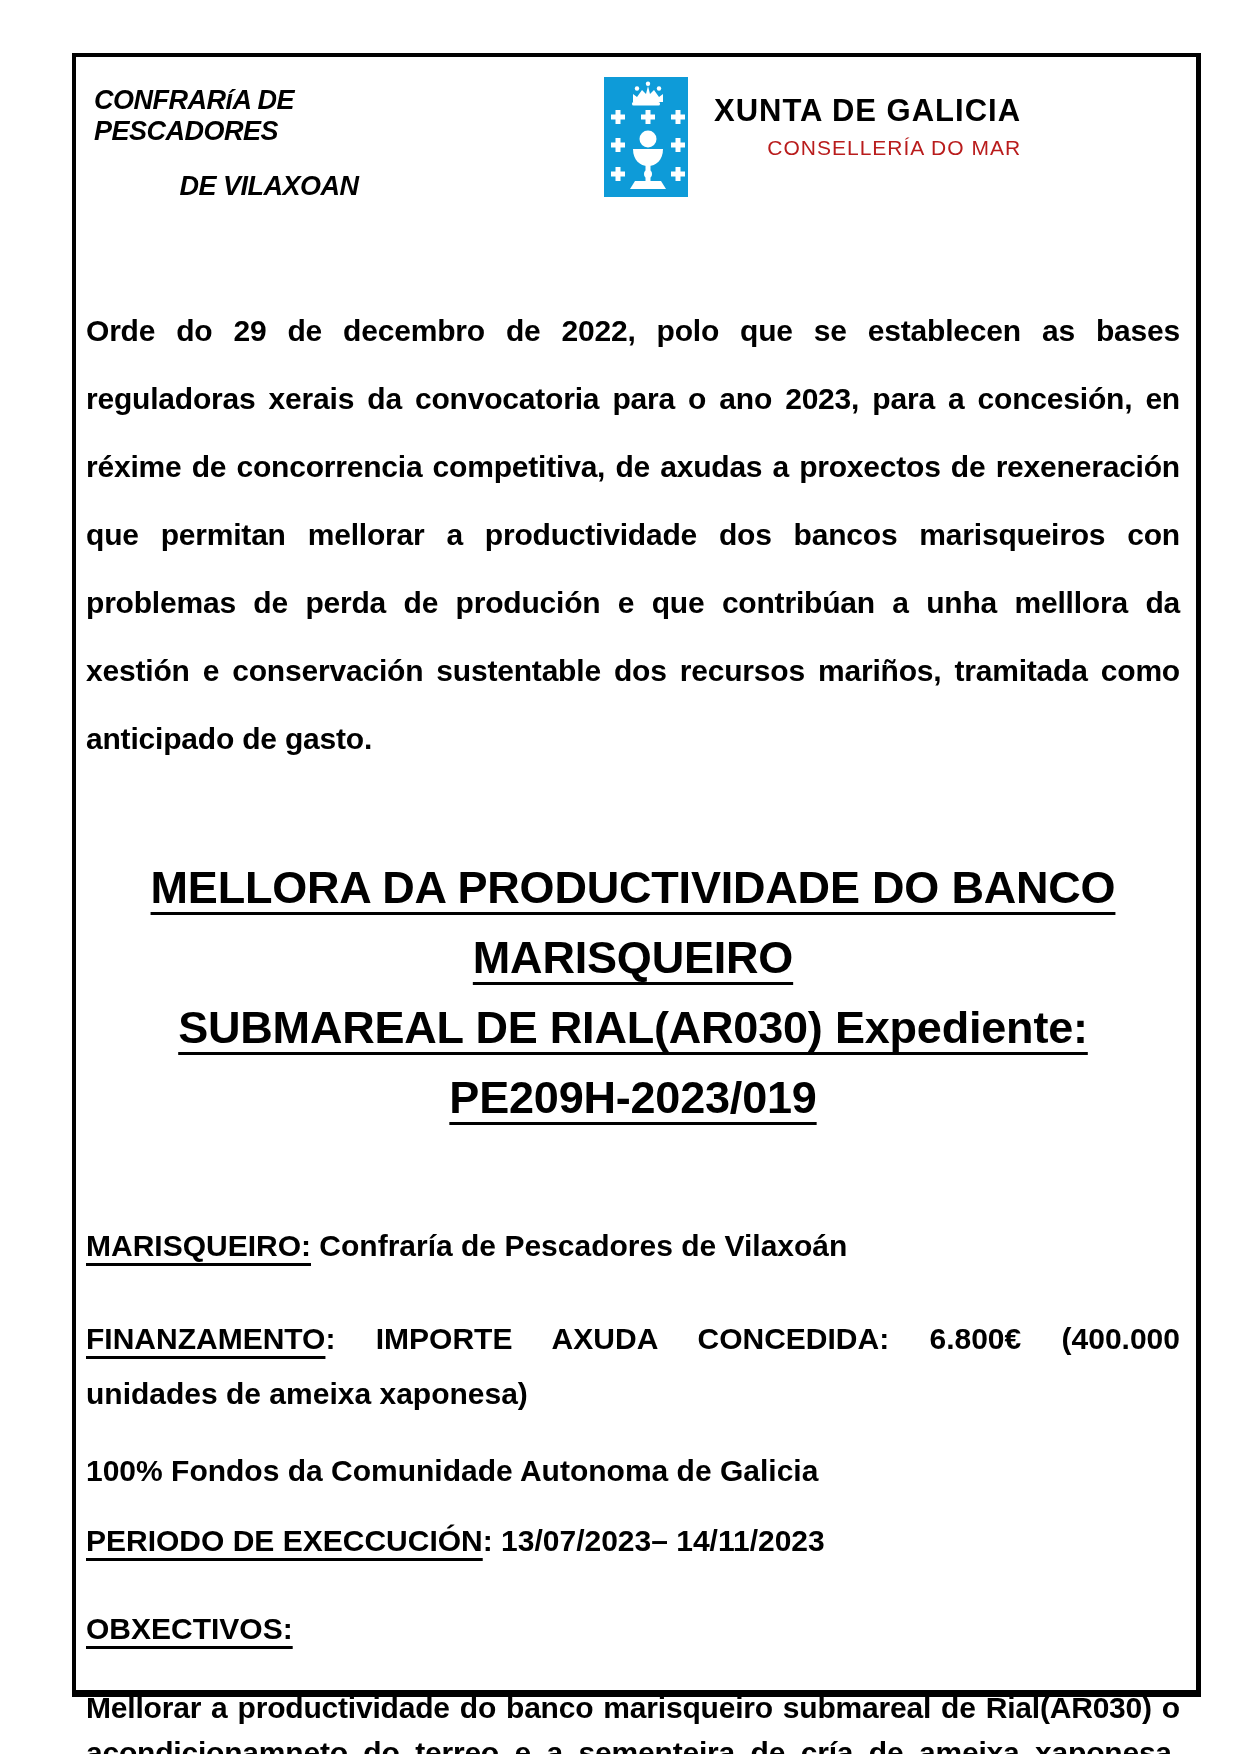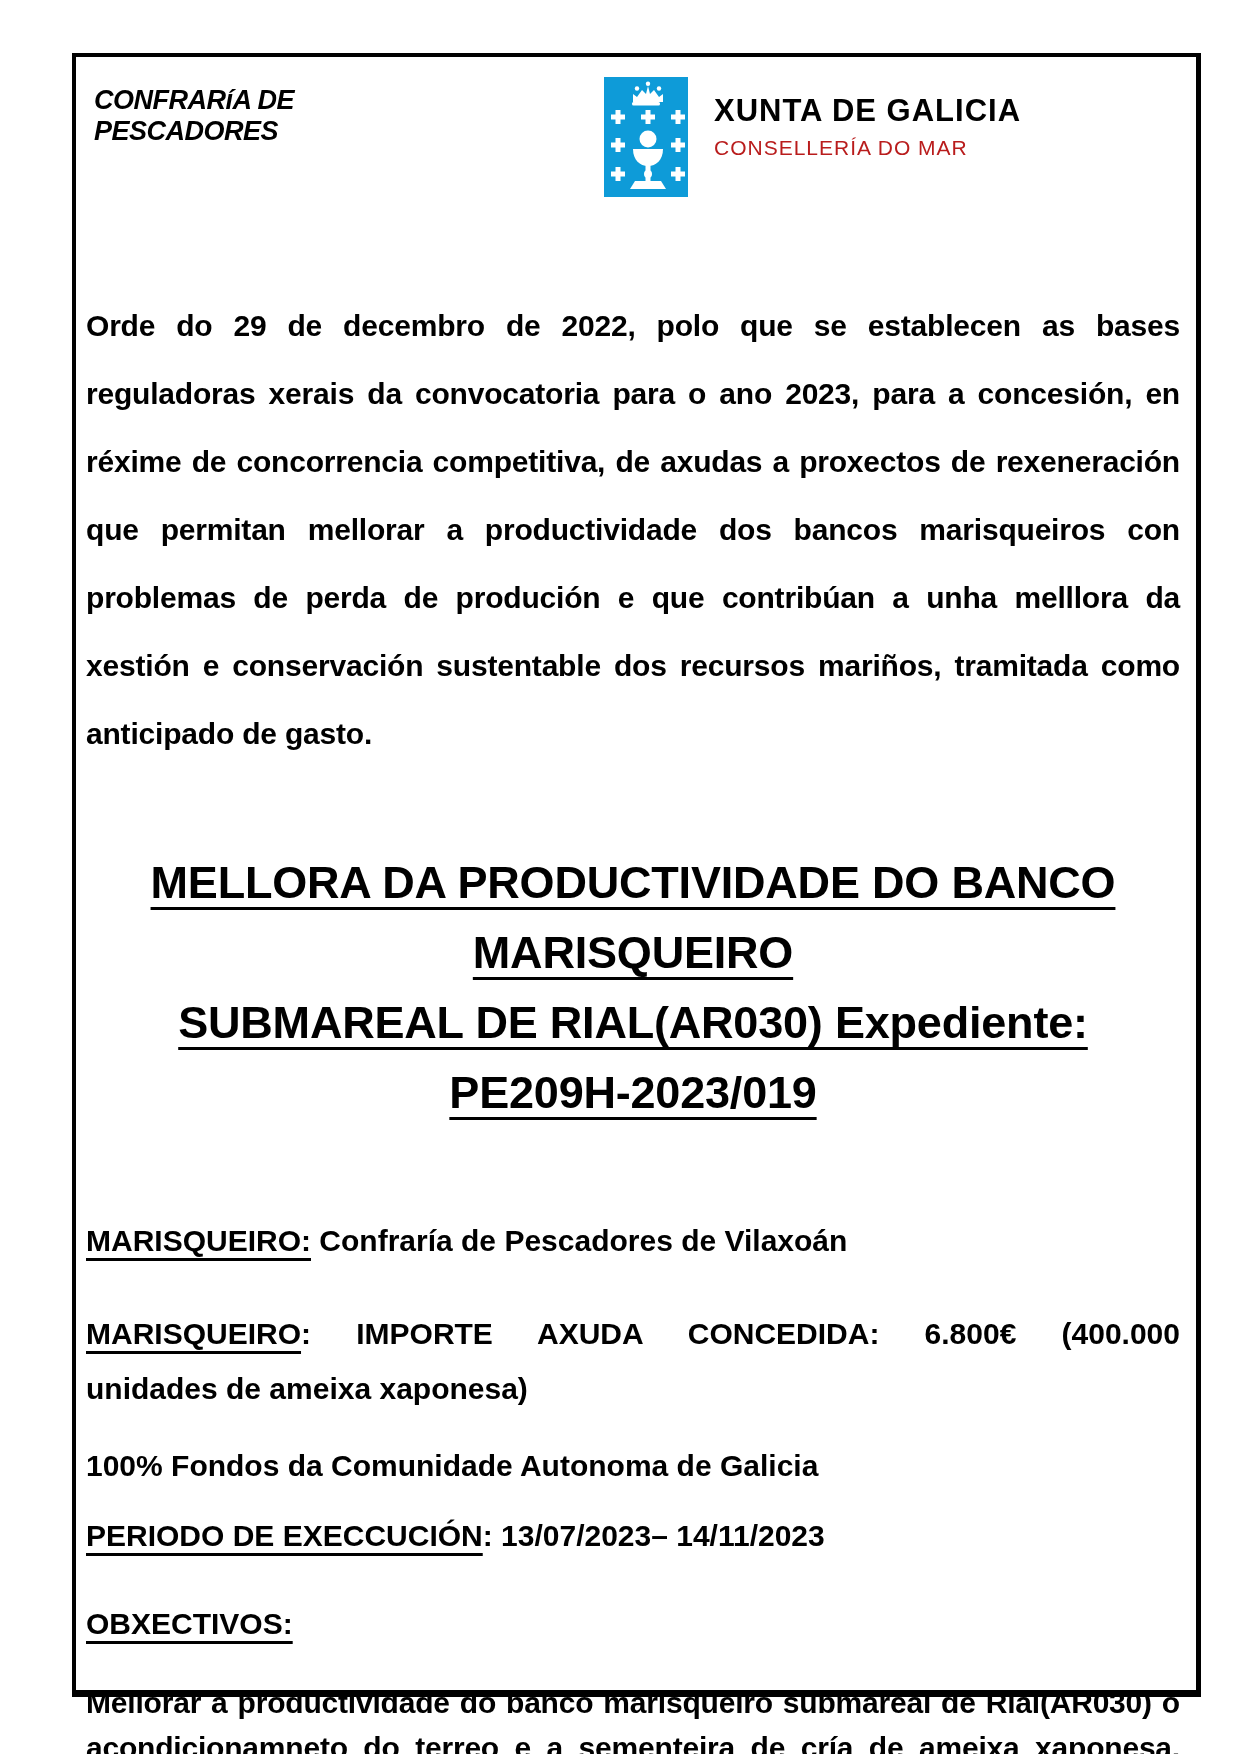--- a/index.html
+++ b/index.html
@@ -16,21 +16,21 @@
   }
   
   .header{display:flex;align-items:flex-start;}
   .org{
     width:350px;margin-left:8px;padding-top:8px;
     font-style:italic;font-weight:bold;font-size:27px;letter-spacing:-0.5px;
   }
   .org-l2{text-align:center;margin-top:24px;}
   .logo-wrap{display:flex;margin-left:160px;}
   .coa{width:84px;height:120px;display:block;flex:0 0 auto;}
-  .logo-text{padding-top:16px;margin-left:26px;}
+  .logo-text{padding-top:16px;margin-left:26px;text-align:right;}
   .logo-title{font-size:31px;font-weight:bold;letter-spacing:1px;}
   .logo-sub{font-size:21px;margin-top:7px;letter-spacing:1px;color:#b91c1c;}
   
   .bold-text{font-weight:bold;font-size:30px;}
   .intro{margin:95px 0 0 0;line-height:68px;text-align:justify;letter-spacing:-0.2px;}
   .doc-title{margin:80px 0 0 0;text-align:center;font-weight:bold;font-size:45px;line-height:70px;letter-spacing:-0.2px;}
   .uline{text-decoration:underline;text-decoration-thickness:3px;text-underline-offset:9px;}
   .label-u{text-decoration:underline;text-decoration-thickness:3px;text-underline-offset:7px;}
   .beneficiario{margin-top:95px;line-height:35px;}
   .finanz{margin-top:48px;line-height:55px;text-align:justify;}
@@ -41,20 +41,21 @@
   .obxectivos-text{margin-top:36px;line-height:45px;text-align:justify;letter-spacing:-0.2px;}
 </style>
 </head>
 <body>
 
 <div class="frame">
 
   <div class="header">
     <div class="org">
       <div class="org-l1">CONFRARíA DE PESCADORES</div>
+      <div class="org-l2">DE VILAXOAN</div>
     </div>
     <div class="logo-wrap">
       <svg class="coa" viewBox="0 0 84 120" aria-hidden="true">
         <rect x="0" y="0" width="84" height="120" fill="#0e9bd8"></rect>
         <g fill="#ffffff">
 
           <polygon points="29,25 29,17 33,20 38,13 42,17 44,9 46,17 50,13 55,20 59,17 59,25"></polygon>
           <rect x="28" y="25" width="28" height="3.5" rx="1.5"></rect>
           <circle cx="33" cy="11.5" r="2.2"></circle>
             <circle cx="44" cy="6.8" r="2.2"></circle>
@@ -100,21 +101,21 @@
 
   <p class="bold-text intro">Orde do 29 de decembro de 2022, polo que se establecen as bases reguladoras xerais da convocatoria para o ano 2023, para a concesión, en réxime de concorrencia competitiva, de axudas a proxectos de rexeneración que permitan mellorar a productividade dos bancos marisqueiros con problemas de perda de produción e que contribúan a unha melllora da xestión e conservación sustentable dos recursos mariños, tramitada como anticipado de gasto.</p>
 
   <div class="doc-title">
     <span class="uline">MELLORA DA PRODUCTIVIDADE DO BANCO MARISQUEIRO</span><br>
     <span class="uline">SUBMAREAL DE RIAL(AR030) Expediente: PE209H-2023/019</span>
   </div>
 
   <p class="bold-text beneficiario"><span class="label-u">MARISQUEIRO:</span> <span>Confraría de Pescadores de Vilaxoán</span></p>
 
-  <p class="bold-text finanz"><span class="label-u">MARISQUEIRO</span><span>: IMPORTE AXUDA CONCEDIDA: 6.800€ (400.000</span> <span class="nowrap">unidades de ameixa xaponesa)</span></p>
+  <p class="bold-text finanz"><span class="label-u">FINANZAMENTO</span><span>: IMPORTE AXUDA CONCEDIDA: 6.800€ (400.000</span> <span class="nowrap">unidades de ameixa xaponesa)</span></p>
 
   <p class="bold-text fondos">100% Fondos da Comunidade Autonoma de Galicia</p>
 
   <p class="bold-text periodo"><span class="label-u">PERIODO DE EXECCUCIÓN</span><span>: 13/07/2023– 14/11/2023</span></p>
 
   <p class="bold-text obxectivos-label"><span class="label-u">OBXECTIVOS:</span></p>
   <p class="bold-text obxectivos-text">Mellorar a productividade do banco marisqueiro submareal de Rial(AR030) o acondicionamneto do terreo e a sementeira de cría de ameixa xaponesa, contibuindo  a mellorar a xestión e conservación sustentable das poboacións de interese marisqueiro.</p>
 
 </div>
 

